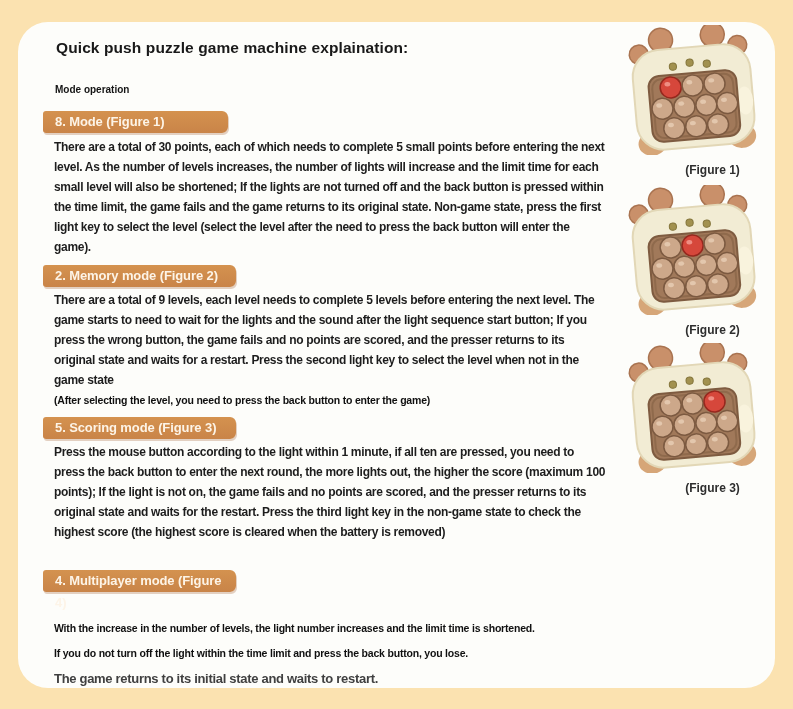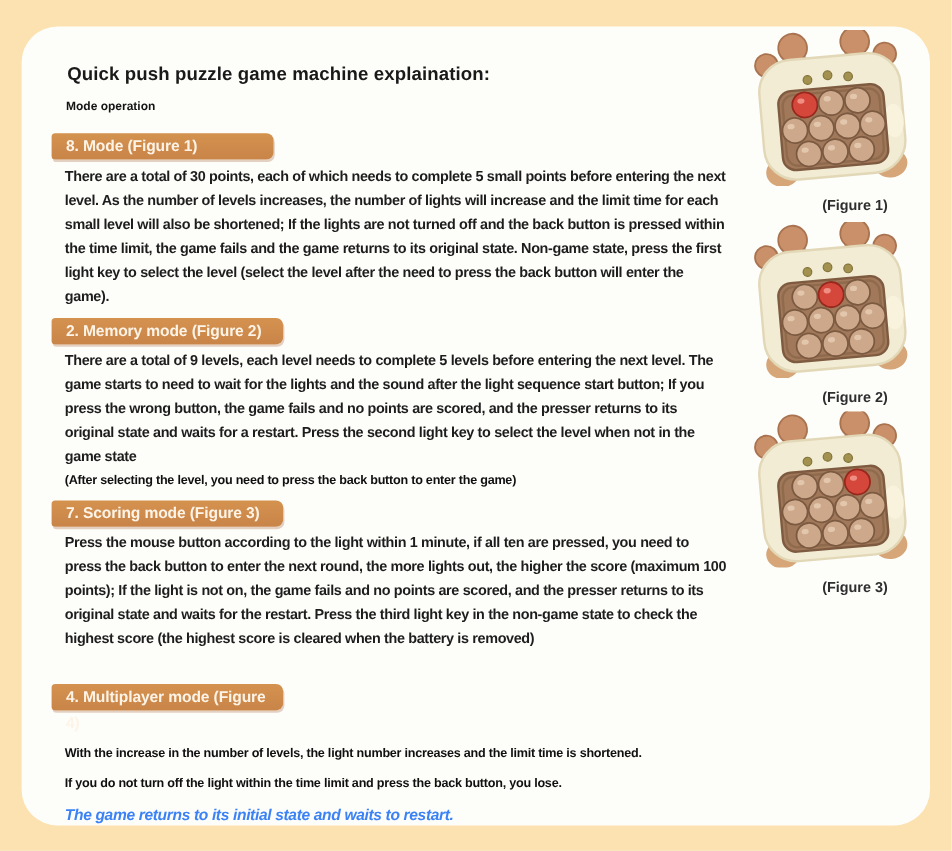--- a/index.html
+++ b/index.html
@@ -6,21 +6,21 @@
   body{
     width:793px;height:709px;position:relative;overflow:hidden;
     background:var(--page-bg,#fbe2b0);
     font-family:"Liberation Sans",sans-serif;
   }
   .panel{
     position:absolute;left:18px;top:22px;width:757px;height:666px;
     background:var(--panel-bg,#fdfdfa);border-radius:30px;
   }
   .page-title{
-    position:absolute;left:38px;top:32px;font-size:15.5px;font-weight:bold;
+    position:absolute;left:38px;top:17px;font-size:15.5px;font-weight:bold;
     color:#191919;letter-spacing:.1px;
   }
   .page-subtitle{
     position:absolute;left:37px;top:62px;font-size:10px;font-weight:bold;color:#141414;
   }
   .bar{
     position:absolute;left:25px;height:22px;line-height:22px;
     background:linear-gradient(180deg,#d4924f 0%,#c98448 100%);
     color:#fdf4e7;font-size:13px;font-weight:bold;letter-spacing:-.1px;
     padding-left:12px;border-radius:3px 6px 6px 3px;
@@ -43,21 +43,21 @@
     position:absolute;left:36px;top:372px;font-size:10.5px;font-weight:bold;
     letter-spacing:-.2px;color:#101010;
   }
   .mp-line{
     position:absolute;left:36px;font-size:10.5px;font-weight:bold;
     letter-spacing:-.2px;color:#101010;white-space:nowrap;
   }
   .mp-1{top:575px;}
   .mp-2{top:600px;}
   .mp-3{top:625px;}
-  .mp-4{top:649px;font-size:13px;letter-spacing:-.3px;color:#3b82f6;font-style:italic;}
+  .mp-4{top:649px;font-size:13px;letter-spacing:-.3px;color:#404040;}
   .figcol{position:absolute;left:592px;top:0;width:165px;height:666px;}
   .figure{position:absolute;left:0;width:165px;text-align:center;}
   .fig-1{top:3px;}
   .fig-2{top:163px;}
   .fig-3{top:321px;}
   .fig-4{top:480px;}
   .device{display:block;margin:0 auto;}
   .caption{
     position:relative;left:20px;margin-top:4px;
     font-size:12px;font-weight:bold;color:#2e2e2e;
@@ -71,21 +71,21 @@
   <div class="page-title">Quick push puzzle game machine explaination:</div>
   <div class="page-subtitle">Mode operation</div>
 
   <div class="bar bar-1">8. Mode (Figure 1)</div>
   <div class="para para-1">There are a total of 30 points, each of which needs to complete 5 small points before entering the next level. As the number of levels increases, the number of lights will increase and the limit time for each small level will also be shortened; If the lights are not turned off and the back button is pressed within the time limit, the game fails and the game returns to its original state. Non-game state, press the first light key to select the level (select the level after the need to press the back button will enter the game).</div>
 
   <div class="bar bar-2">2. Memory mode (Figure 2)</div>
   <div class="para para-2">There are a total of 9 levels, each level needs to complete 5 levels before entering the next level. The game starts to need to wait for the lights and the sound after the light sequence start button; If you press the wrong button, the game fails and no points are scored, and the presser returns to its original state and waits for a restart. Press the second light key to select the level when not in the game state</div>
   <div class="note">(After selecting the level, you need to press the back button to enter the game)</div>
 
-  <div class="bar bar-3">7. Scoring mode (Figure 3)</div>
+  <div class="bar bar-3">5. Scoring mode (Figure 3)</div>
   <div class="para para-3">Press the mouse button according to the light within 1 minute, if all ten are pressed, you need to press the back button to enter the next round, the more lights out, the higher the score (maximum 100 points); If the light is not on, the game fails and no points are scored, and the presser returns to its original state and waits for the restart. Press the third light key in the non-game state to check the highest score (the highest score is cleared when the battery is removed)</div>
 
   <div class="bar bar-4">4. Multiplayer mode (Figure 4)</div>
   <div class="mp-line mp-2">With the increase in the number of levels, the light number increases and the limit time is shortened.</div>
   <div class="mp-line mp-3">If you do not turn off the light within the time limit and press the back button, you lose.</div>
   <div class="mp-line mp-4">The game returns to its initial state and waits to restart.</div>
 
   <div class="figcol">
     <div class="figure fig-1">
       <span class="device"><svg width="150" height="130" viewBox="0 0 150 130">

